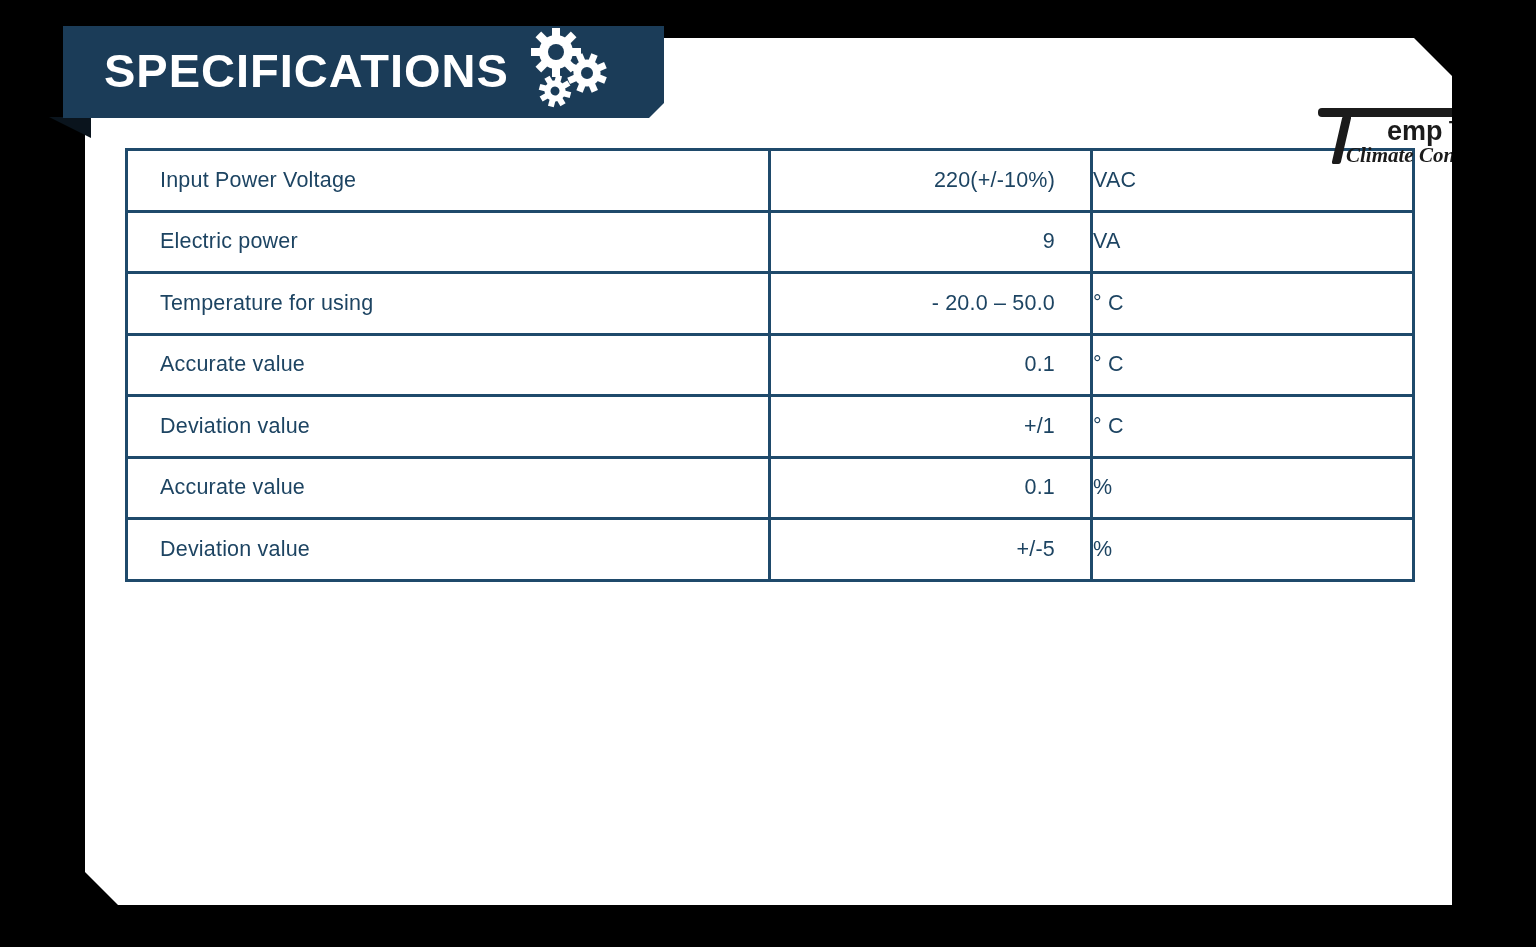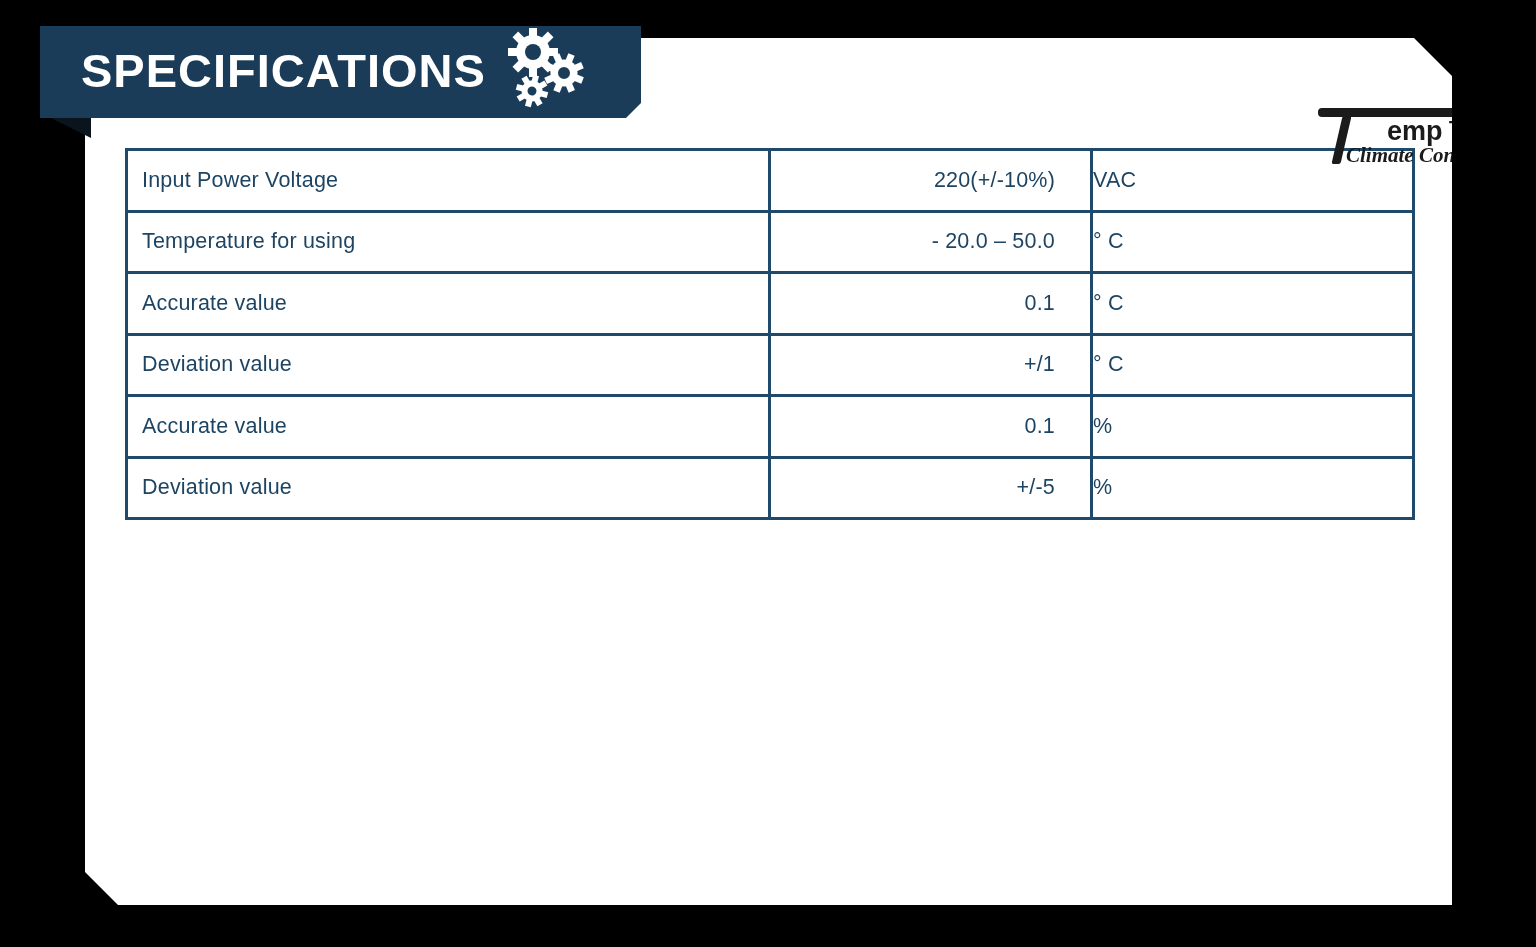--- a/index.html
+++ b/index.html
@@ -22,21 +22,21 @@
 
   
   .card{
     position:absolute;left:85px;top:38px;width:1367px;height:867px;
     background:var(--card);
     clip-path:polygon(0 0, calc(100% - 38px) 0, 100% 38px, 100% 100%, 33px 100%, 0 calc(100% - 33px));
   }
 
   
   .banner{
-    position:absolute;left:40px;top:26px;width:601px;height:92px;
+    position:absolute;left:63px;top:26px;width:601px;height:92px;
     background:var(--navy);
     clip-path:polygon(0 0, 100% 0, 100% calc(100% - 15px), calc(100% - 15px) 100%, 0 100%);
     display:flex;align-items:center;gap:20px;padding-left:41px;
     z-index:3;
   }
   .banner h1{
     color:#ffffff;font-size:47px;font-weight:700;letter-spacing:1px;
     font-family:"Liberation Sans", sans-serif;line-height:1;
     padding-bottom:4px;
   }
@@ -73,21 +73,21 @@
     border-collapse:collapse;table-layout:fixed;
     color:var(--text);
   }
   .spec-table td{
     border:3px solid var(--border);
     height:61.5px;font-size:21.5px;letter-spacing:0.2px;
   }
   .spec-table col.c1{width:643px;}
   .spec-table col.c2{width:322px;}
   .spec-table col.c3{width:322px;}
-  td.label{text-align:left;padding-left:14px;}
+  td.label{text-align:left;padding-left:32px;}
   td.value{text-align:right;padding-right:35px;}
   td.unit{text-align:left;}
 </style>
 </head>
 <body>
 
 <div class="stage">
 
   <div class="card">
 
@@ -102,20 +102,25 @@
       <colgroup>
           <col class="c1">
           <col class="c2">
           <col class="c3">
         </colgroup>
       <tbody>
           <tr>
             <td class="label">Input Power Voltage</td>
             <td class="value">220(+/-10%)</td>
             <td class="unit">VAC</td>
+          </tr>
+          <tr>
+            <td class="label">Electric power</td>
+            <td class="value">9</td>
+            <td class="unit">VA</td>
           </tr>
           <tr>
             <td class="label">Temperature for using</td>
             <td class="value">- 20.0 – 50.0</td>
             <td class="unit">° C</td>
           </tr>
           <tr>
             <td class="label">Accurate value</td>
             <td class="value">0.1</td>
             <td class="unit">° C</td>

